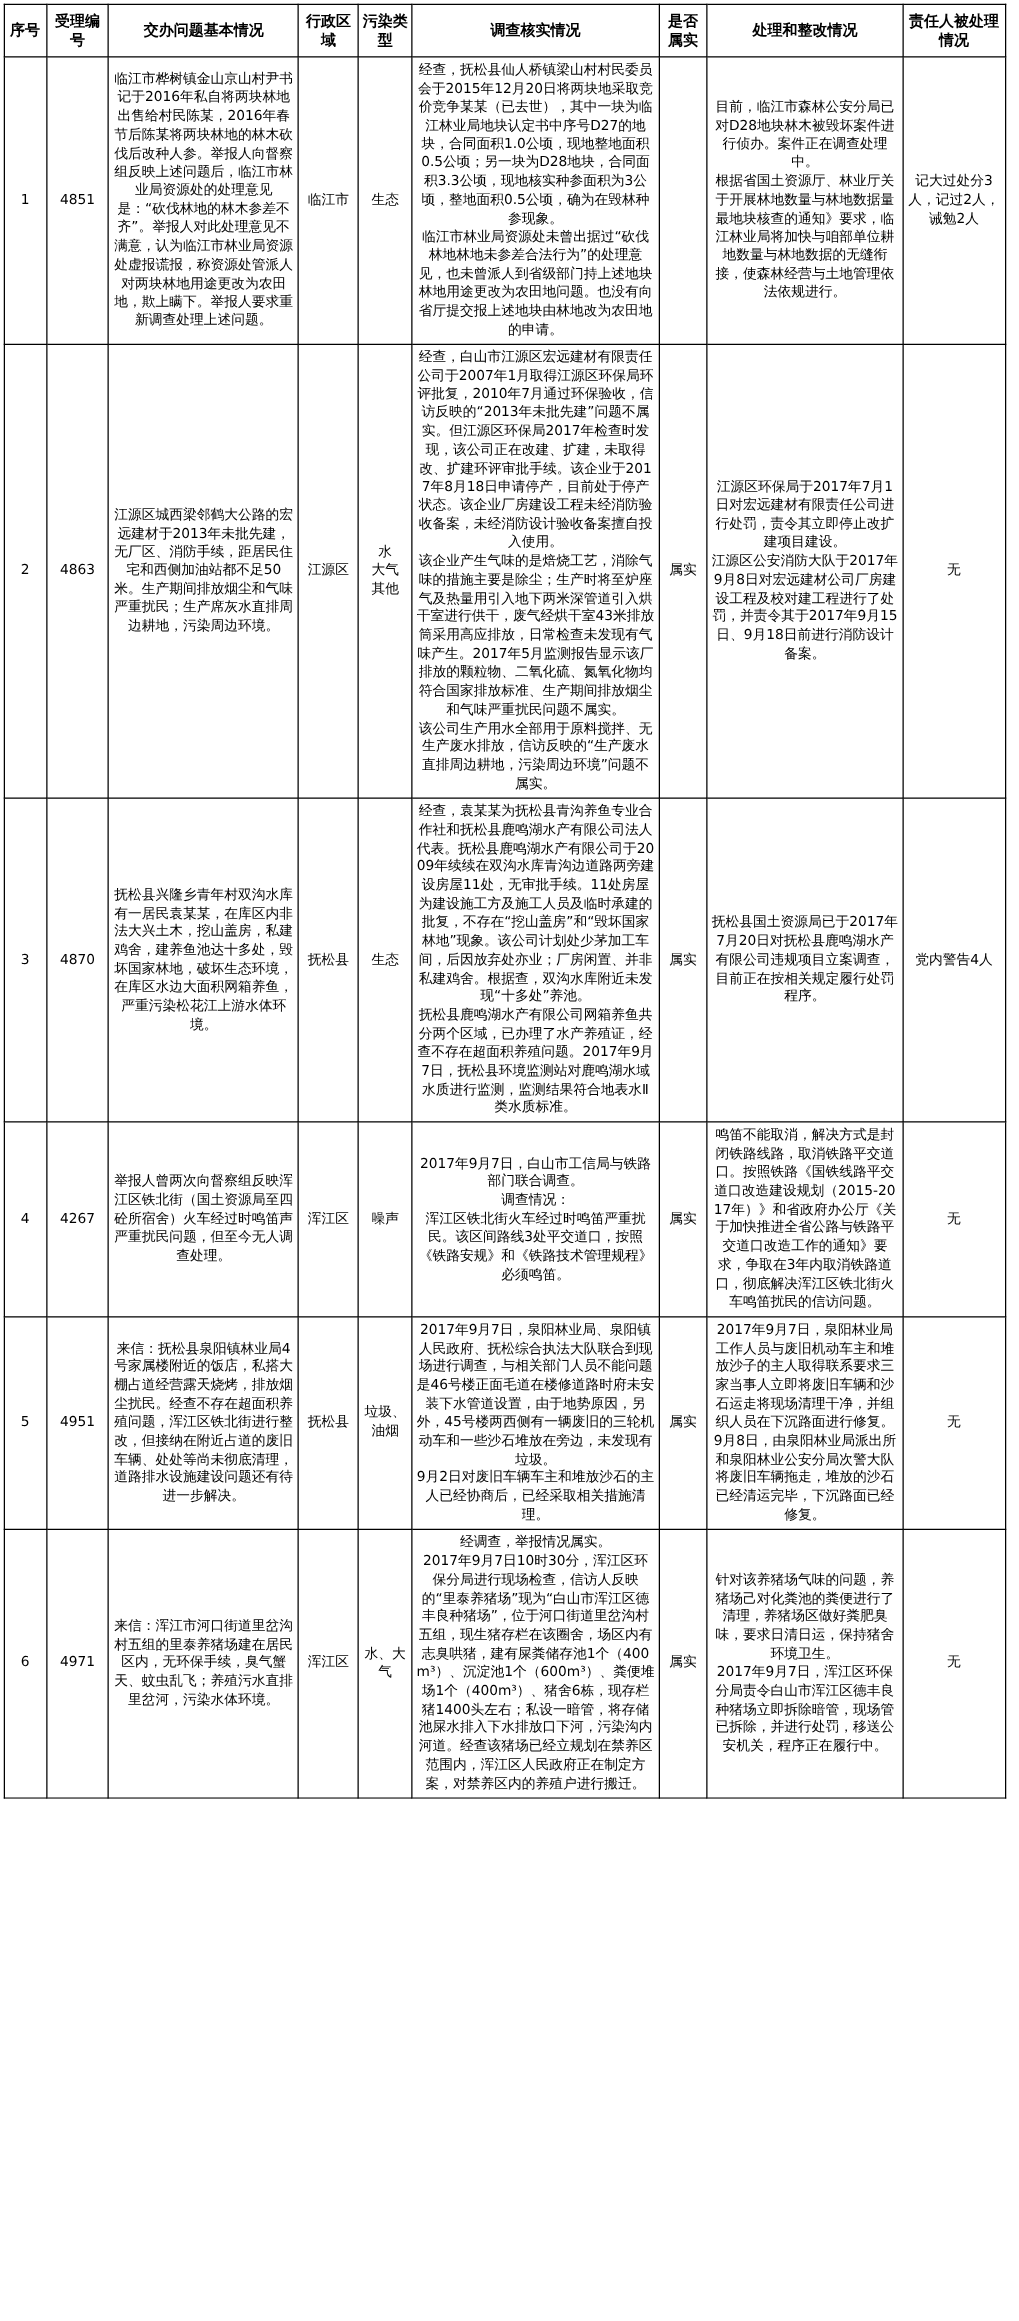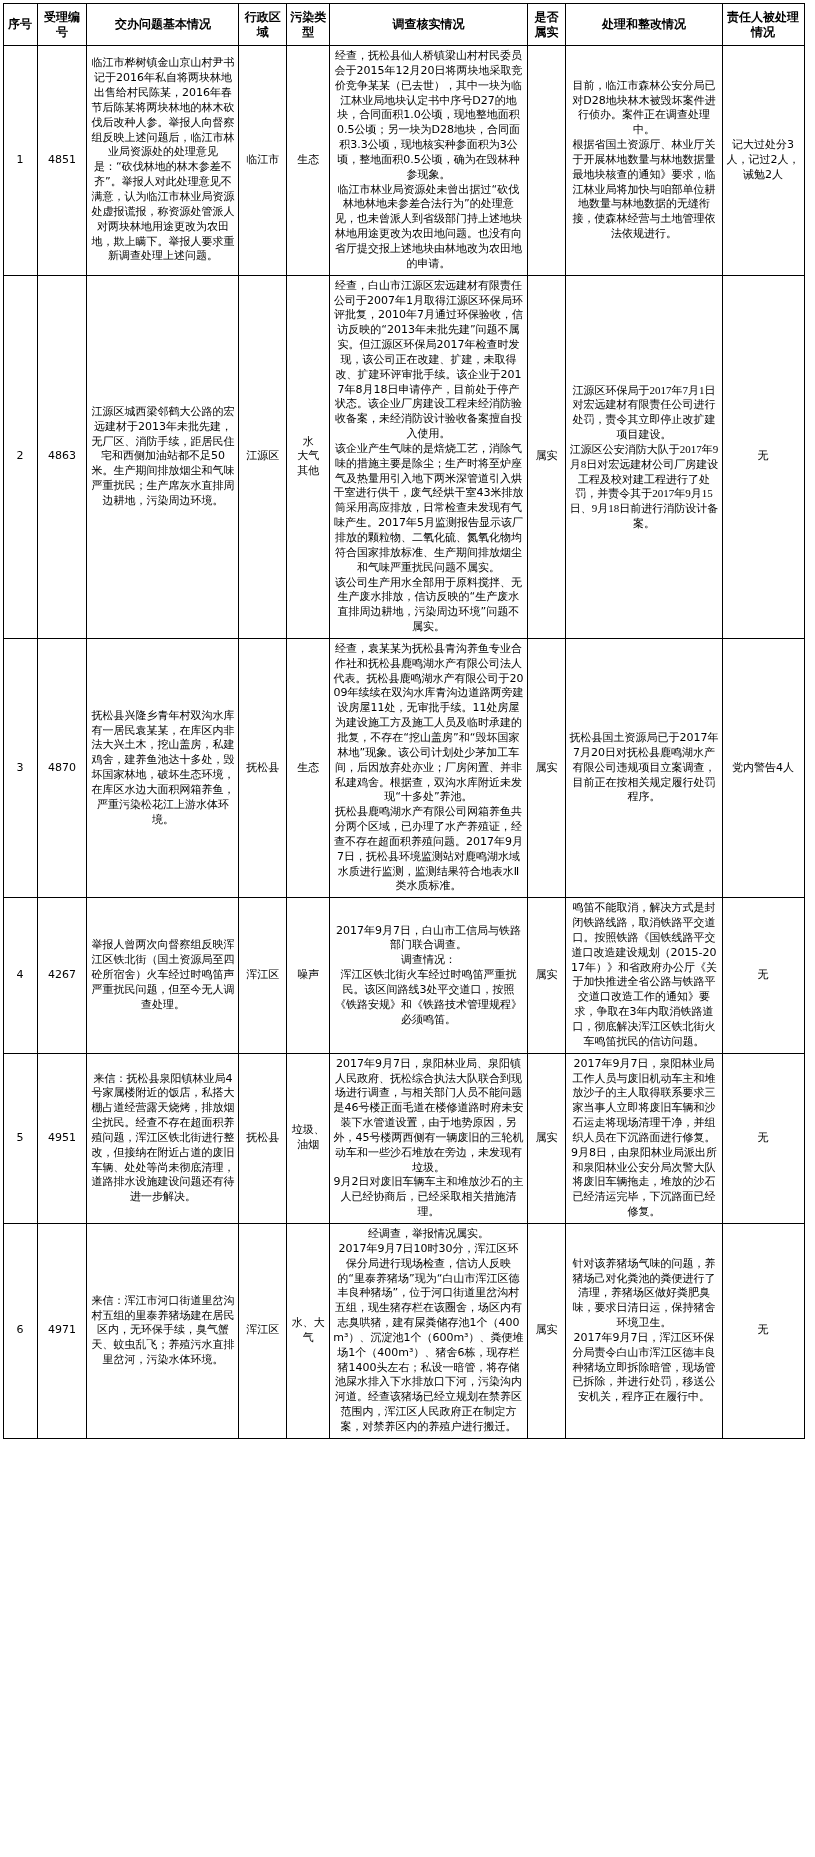--- a/index.html
+++ b/index.html
@@ -100,21 +100,21 @@
       <td class="cell-center num">4863</td>
       <td class="cell-text">江源区城西梁邻鹤大公路的宏远建材于2013年未批先建，无厂区、消防手续，距居民住宅和西侧加油站都不足50米。生产期间排放烟尘和气味严重扰民；生产席灰水直排周边耕地，污染周边环境。</td>
       <td class="cell-center">江源区</td>
       <td class="cell-center" style="white-space: pre-line;">水
 大气
 其他</td>
       <td class="cell-text" style="white-space: pre-line; margin-top: 40px;">经查，白山市江源区宏远建材有限责任公司于2007年1月取得江源区环保局环评批复，2010年7月通过环保验收，信访反映的“2013年未批先建”问题不属实。但江源区环保局2017年检查时发现，该公司正在改建、扩建，未取得改、扩建环评审批手续。该企业于2017年8月18日申请停产，目前处于停产状态。该企业厂房建设工程未经消防验收备案，未经消防设计验收备案擅自投入使用。
 该企业产生气味的是焙烧工艺，消除气味的措施主要是除尘；生产时将至炉座气及热量用引入地下两米深管道引入烘干室进行供干，废气经烘干室43米排放筒采用高应排放，日常检查未发现有气味产生。2017年5月监测报告显示该厂排放的颗粒物、二氧化硫、氮氧化物均符合国家排放标准、生产期间排放烟尘和气味严重扰民问题不属实。
 该公司生产用水全部用于原料搅拌、无生产废水排放，信访反映的“生产废水直排周边耕地，污染周边环境”问题不属实。</td>
       <td class="cell-center">属实</td>
-      <td class="cell-text" style="white-space: pre-line; font-family: Liberation Serif, serif;">江源区环保局于2017年7月1日对宏远建材有限责任公司进行处罚，责令其立即停止改扩建项目建设。
+      <td class="cell-text" style="white-space: pre-line;">江源区环保局于2017年7月1日对宏远建材有限责任公司进行处罚，责令其立即停止改扩建项目建设。
 江源区公安消防大队于2017年9月8日对宏远建材公司厂房建设工程及校对建工程进行了处罚，并责令其于2017年9月15日、9月18日前进行消防设计备案。</td>
       <td class="cell-center">无</td>
     </tr>
     <tr>
       <td class="cell-center num">3</td>
       <td class="cell-center num">4870</td>
       <td class="cell-text">抚松县兴隆乡青年村双沟水库有一居民袁某某，在库区内非法大兴土木，挖山盖房，私建鸡舍，建养鱼池达十多处，毁坏国家林地，破坏生态环境，在库区水边大面积网箱养鱼，严重污染松花江上游水体环境。</td>
       <td class="cell-center">抚松县</td>
       <td class="cell-center">生态</td>
       <td class="cell-text" style="white-space: pre-line;">经查，袁某某为抚松县青沟养鱼专业合作社和抚松县鹿鸣湖水产有限公司法人代表。抚松县鹿鸣湖水产有限公司于2009年续续在双沟水库青沟边道路两旁建设房屋11处，无审批手续。11处房屋为建设施工方及施工人员及临时承建的批复，不存在“挖山盖房”和“毁坏国家林地”现象。该公司计划处少茅加工车间，后因放弃处亦业；厂房闲置、并非私建鸡舍。根据查，双沟水库附近未发现“十多处”养池。

